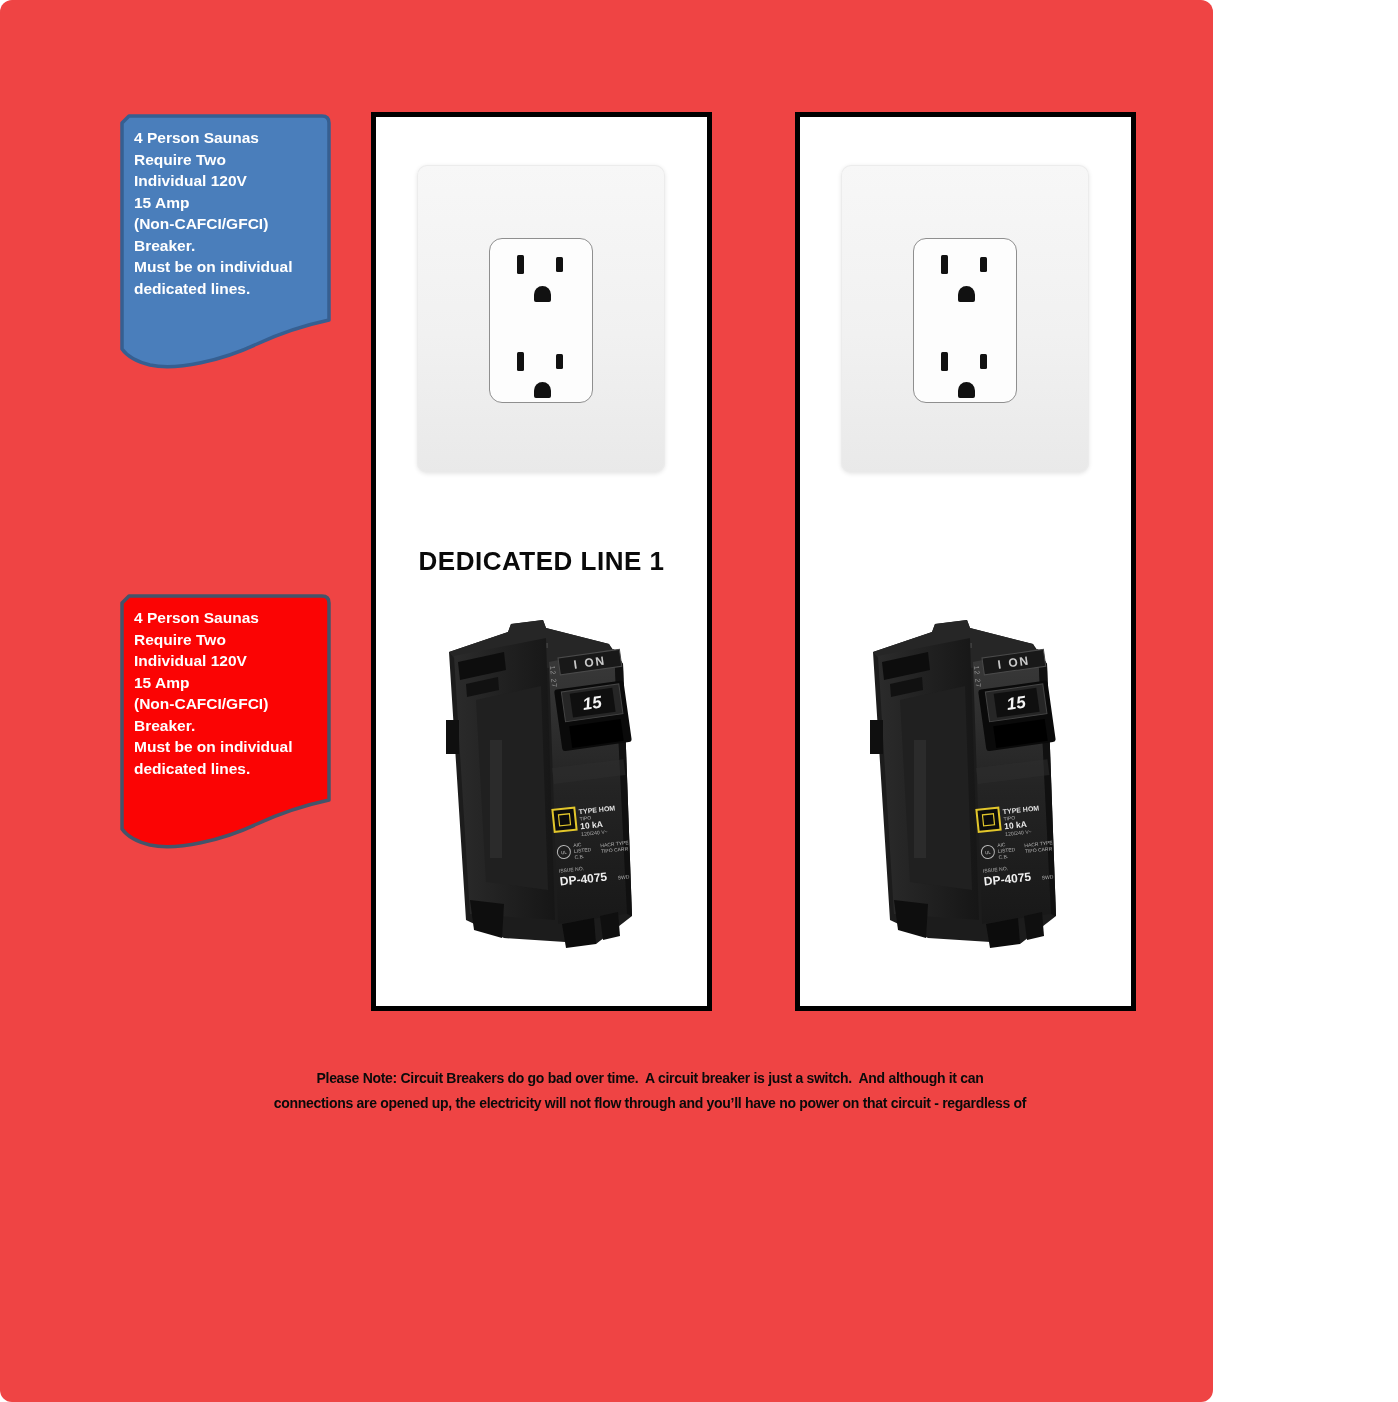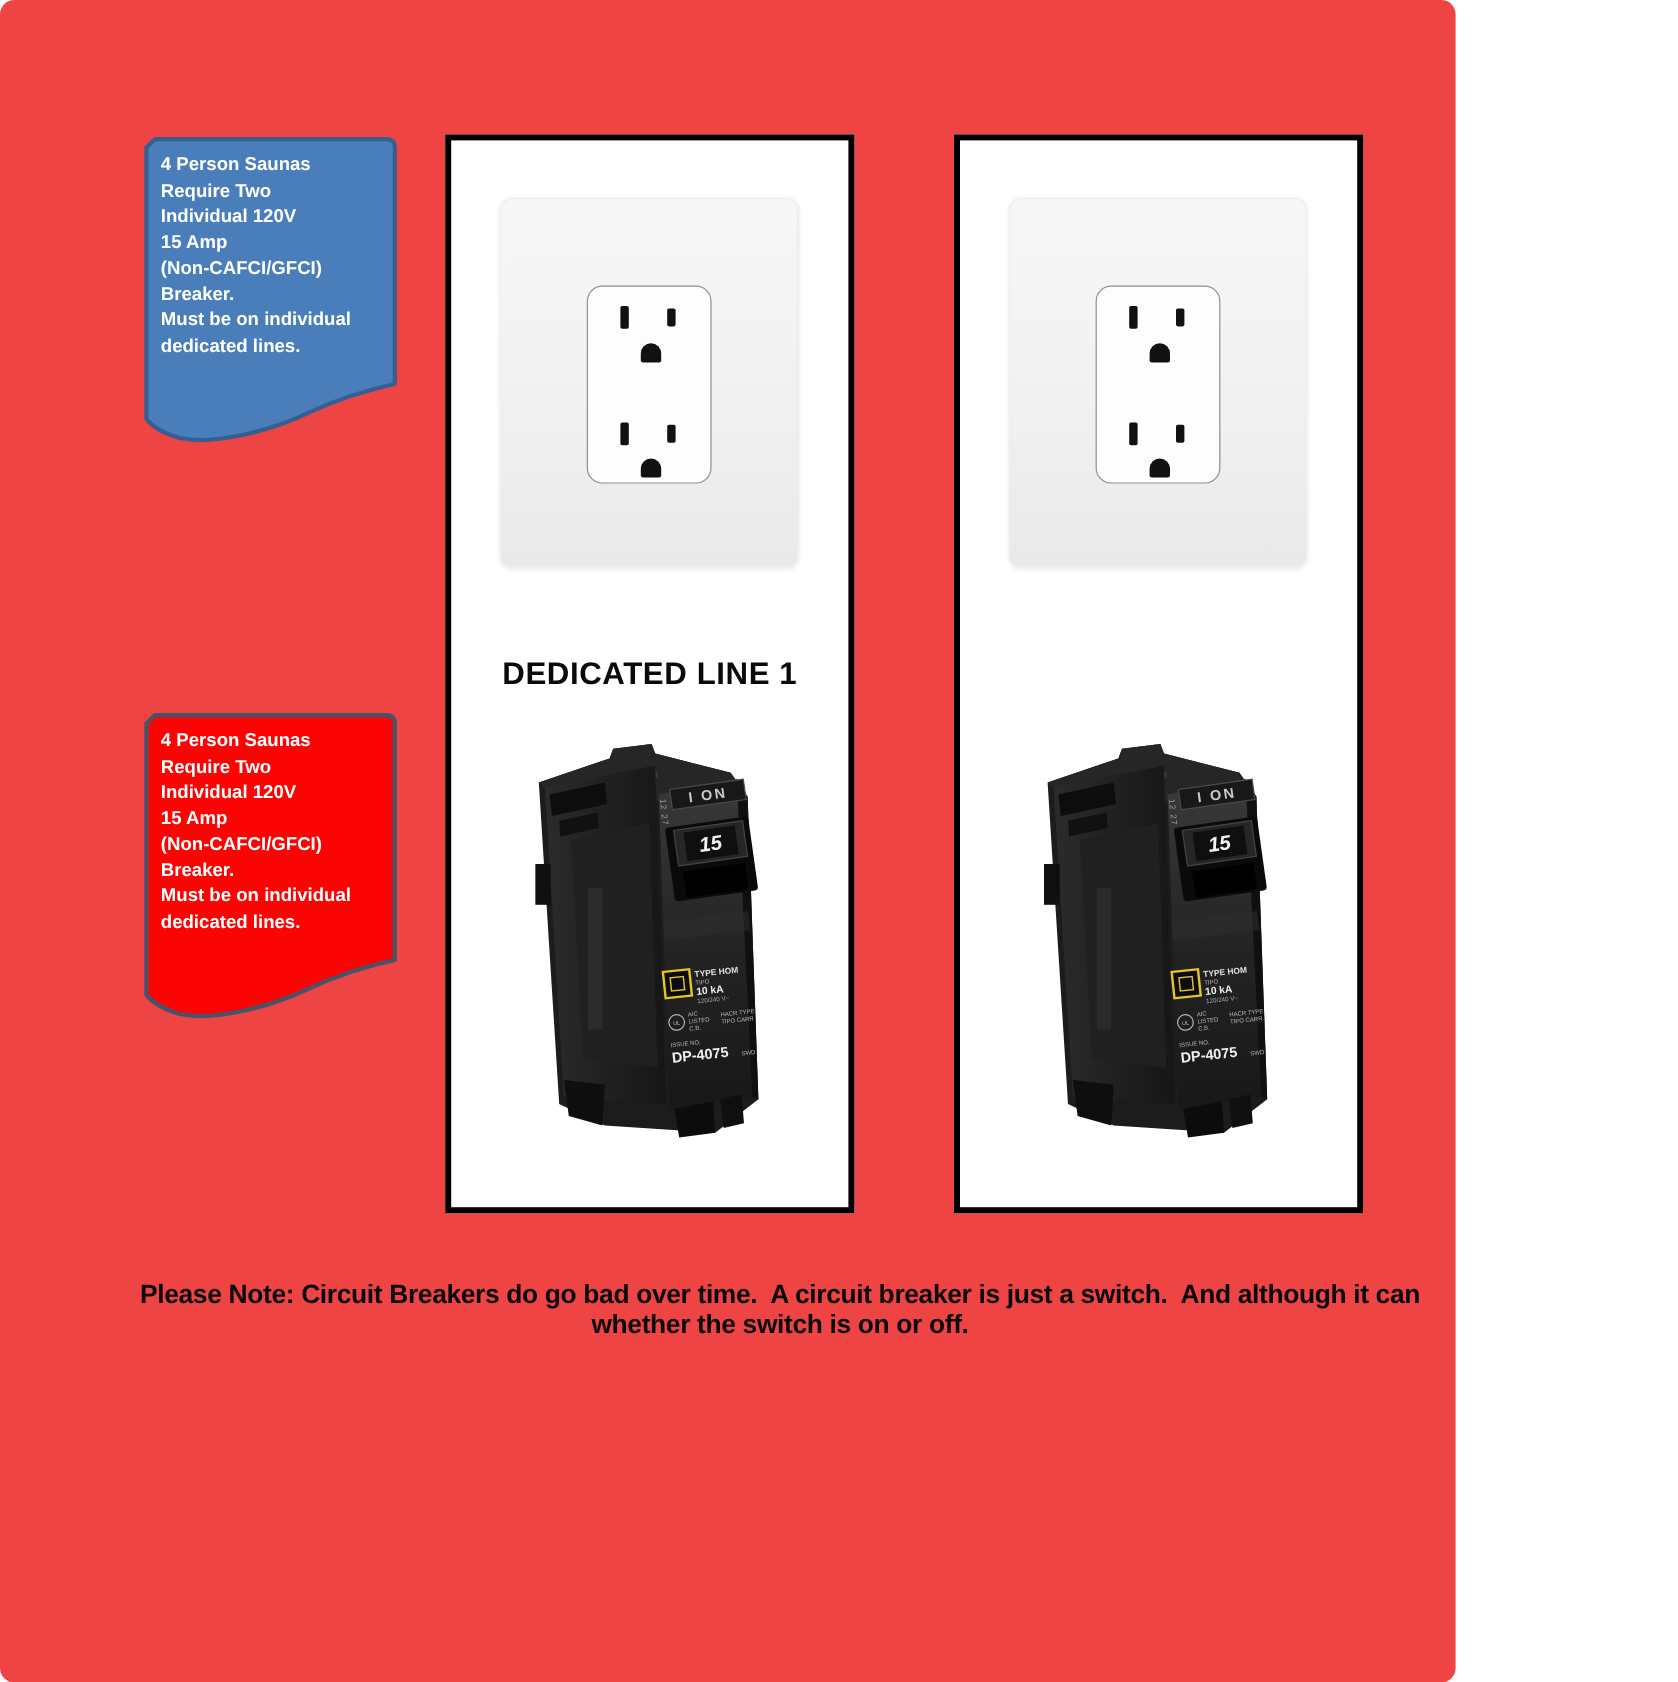--- a/index.html
+++ b/index.html
@@ -47,21 +47,21 @@
   .bt-date{font-size:7px;fill:#9a9a9a;letter-spacing:1px;}
   .bt-type{font-size:7px;font-weight:bold;fill:#e2e2e2;}
   .bt-tiny{font-size:5px;fill:#b5b5b5;}
   .bt-ka{font-size:8.5px;font-weight:bold;fill:#ededed;}
   .bt-volt{font-size:5.2px;fill:#a9a9a9;}
   .bt-ul{font-size:4.5px;fill:#c5c5c5;text-anchor:middle;}
   .bt-model{font-size:12px;font-weight:bold;fill:#f0f0f0;}
 
   
   .note{position:absolute;left:19px;top:1066px;width:1262px;text-align:center;
-        font-size:22px;font-weight:bold;color:#0a0a0a;line-height:25px;letter-spacing:-0.3px;}
+        font-size:14px;font-weight:bold;color:#0a0a0a;line-height:25px;letter-spacing:-0.3px;}
   .note div{white-space:pre;}
 </style>
 </head>
 <body>
 
 <div class="page">
 
   <svg width="0" height="0" style="position:absolute">
     <defs>
       <path id="wave-shape" d="M10,2 L203,2 Q210,2 210,9 L210,206 C196,209 168,216 138,230 C104,246 58,257 31,251 C19,248 8,242 3,235 L3,9 Q10,2 10,2 Z"></path>
@@ -264,16 +264,16 @@
         </g>
 
         <path d="M116,306 L148,300 L150,326 L120,330 Z" fill="#0c0c0c"></path>
         <path d="M154,298 L172,294 L174,318 L157,322 Z" fill="#0f0f0f"></path>
       </svg>
       </div>
   </div>
 
   <div class="note">
     <div>Please Note: Circuit Breakers do go bad over time.  A circuit breaker is just a switch.  And although it can</div>
-    <div>whether the switch is on or off.</div>
+    <div>connections are opened up, the electricity will not flow through and you’ll have no power on that circuit - regardless of</div>
   </div>
 
 </div>
 
 </body></html>

